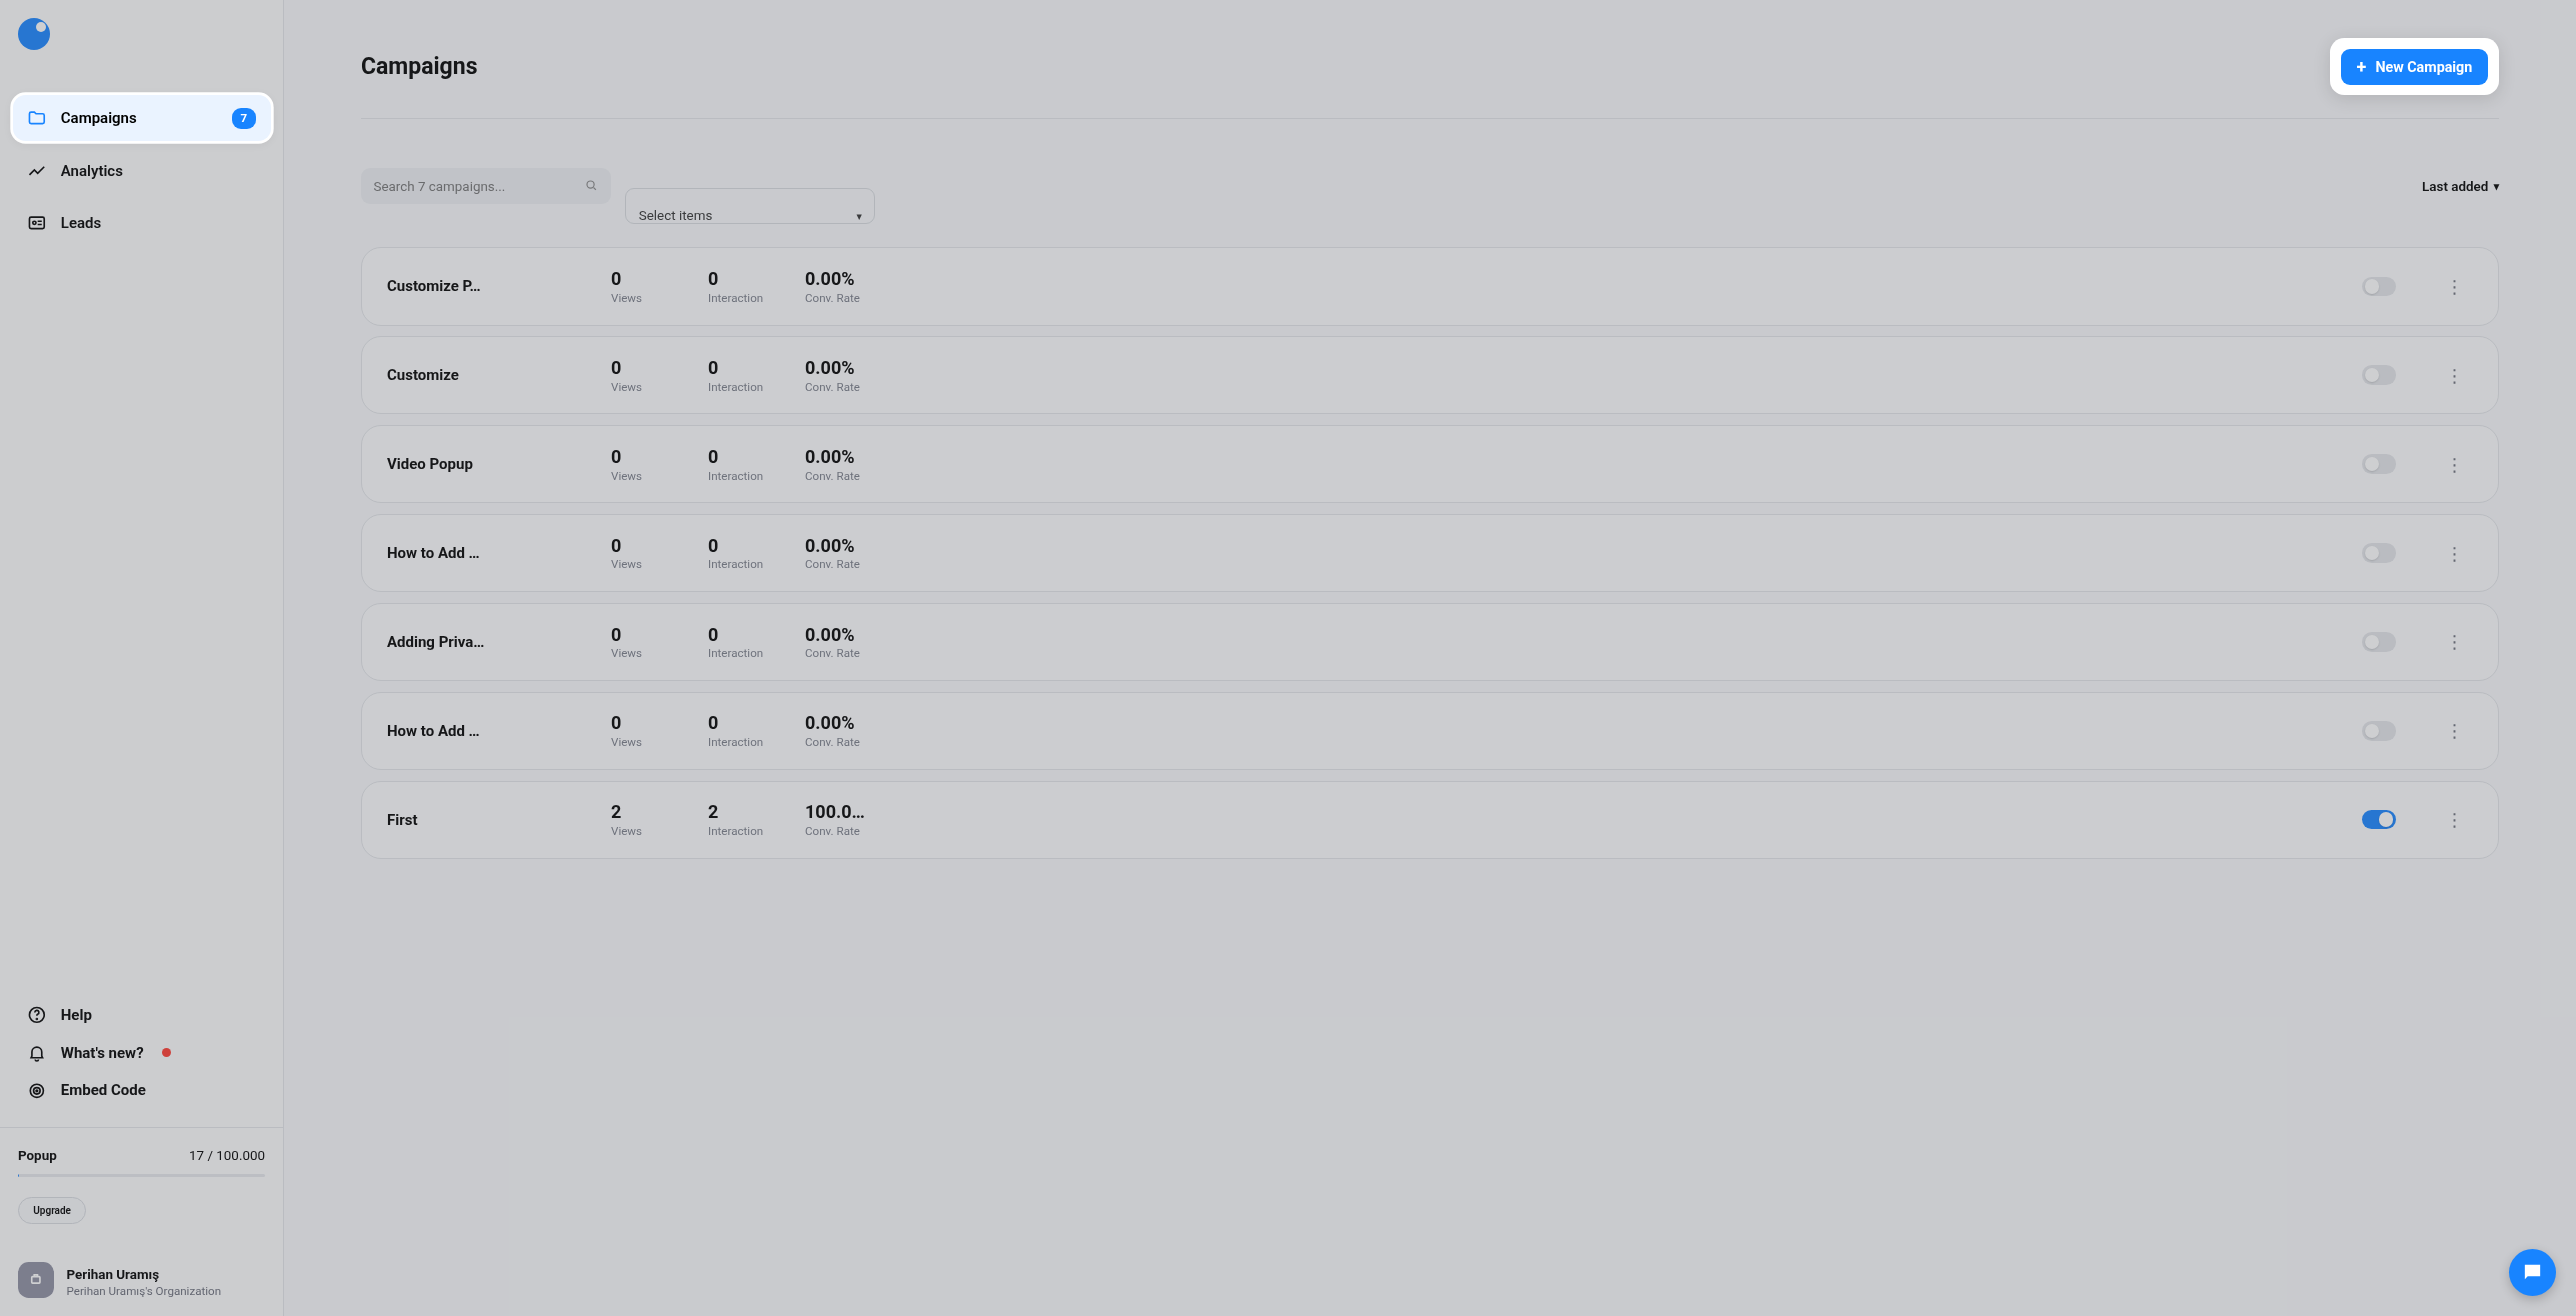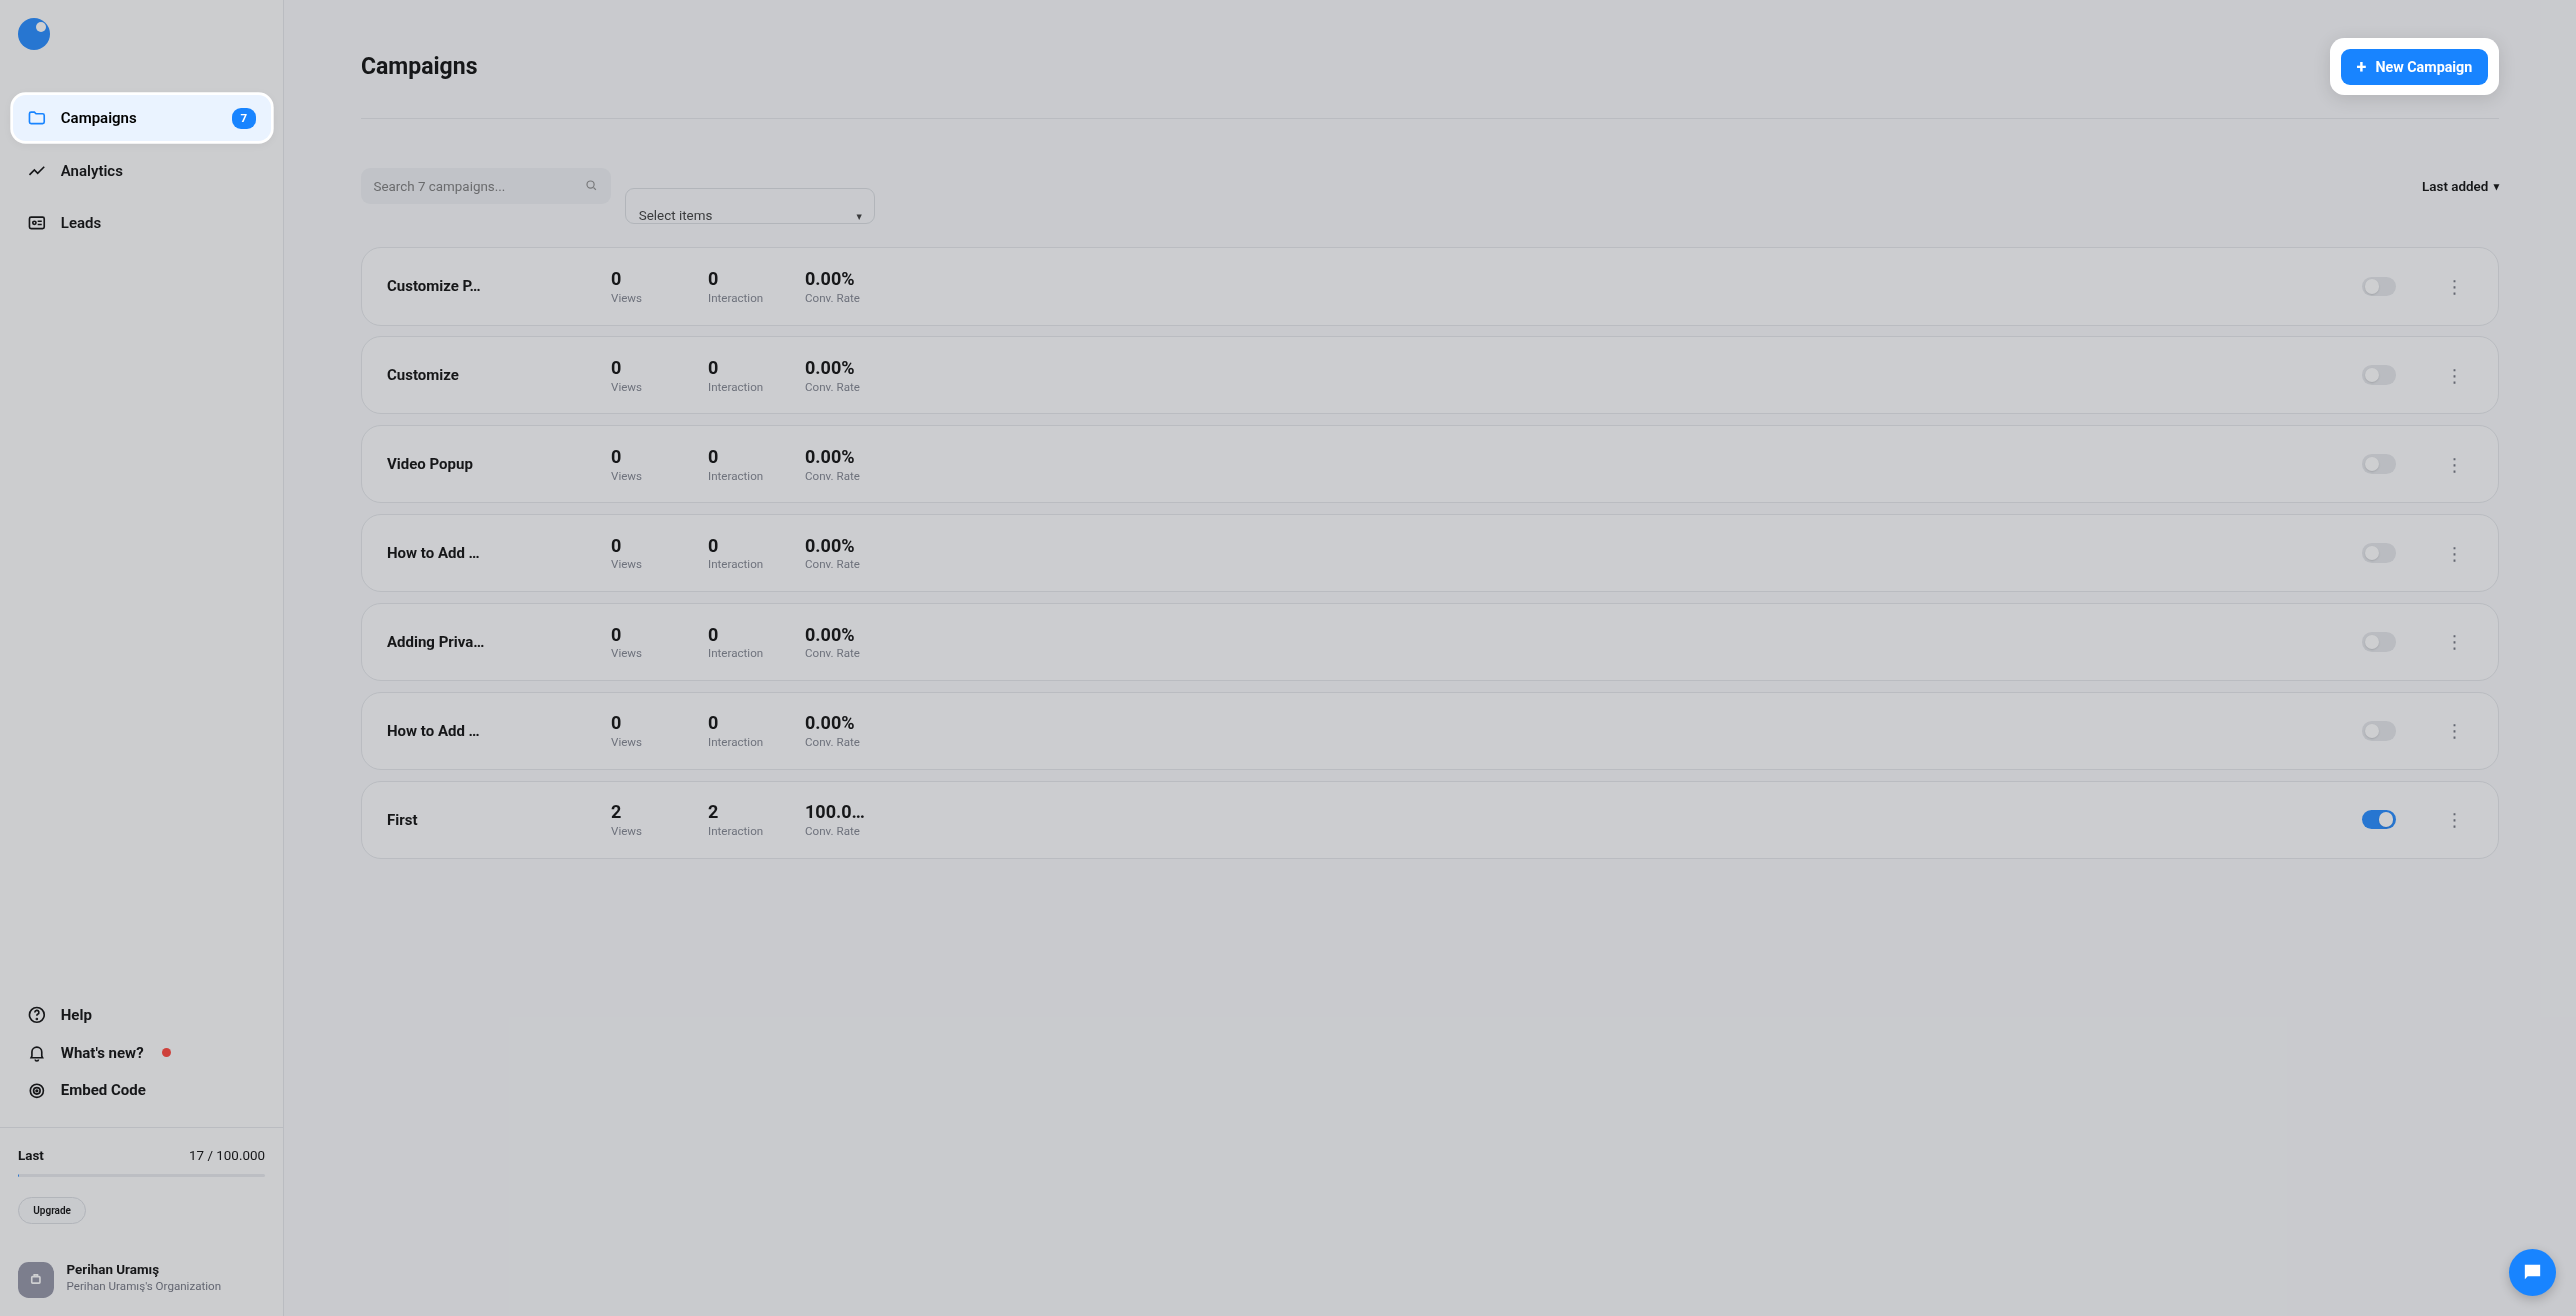--- a/index.html
+++ b/index.html
@@ -23,21 +23,21 @@
 .bottom-link { display:flex; align-items:center; gap:14.3px; padding: 9px 14.3px; font-size:15px; font-weight:700; cursor:pointer; }
 .red-dot { width:9px; height:9px; border-radius:50%; background:#ff3b30; display:inline-block; margin-left:3.6px; }
 
 .plan-box { border-top:0.9px solid #e3e5e9; padding:19.7px 18px; }
 .plan-row { display:flex; justify-content:space-between; font-size:13.4px; margin-bottom:10.7px; }
 .plan-row .plan-name { font-weight:700; }
 .progress { height:3.6px; background:#e6e8ec; border-radius:1.8px; margin-bottom:19.7px; overflow:hidden; }
 .progress-fill { height:100%; width:0.05%; background:#1884ff; }
 .upgrade-btn { border:0.9px solid #d8dbe0; background:#f7f8fa; border-radius:16px; padding:7.2px 14.3px; font-size:10px; font-weight:600; cursor:pointer; }
 
-.user-box { padding:18px; display:flex; gap:12.5px; align-items:flex-start; }
+.user-box { padding:18px; display:flex; gap:12.5px; align-items:flex-end; }
 .avatar { width:36px; height:36px; border-radius:10.7px; background:#8e8fa1; display:flex; align-items:center; justify-content:center; color:#fff; }
 .user-name { font-size:13.4px; font-weight:700; }
 .user-org { font-size:11.6px; color:#6b6e7a; margin-top:1.8px; }
 
 
 .main { flex:1; padding: 38px 77px 0; overflow:auto; }
 .page-header { display:flex; justify-content:space-between; align-items:center; padding-bottom:23px; border-bottom:0.9px solid #e3e5e9; margin-bottom:29px; }
 .page-title { font-size:23px; font-weight:700; }
 .new-btn-wrap { padding:10.7px; background:#fff; border-radius:14.3px; box-shadow: 0 3.6px 18px rgba(0,0,0,0.12); }
 .new-btn { background:#1884ff; color:#fff; border:none; border-radius:9px; padding:9px 16px; font-size:14.3px; font-weight:700; display:flex; align-items:center; gap:9px; cursor:pointer; }
@@ -143,21 +143,21 @@
               <circle cx="12" cy="12" r="4"></circle>
               <circle cx="12" cy="12" r="1" fill="currentColor"></circle>
             </svg>
         </span>
         <span>Embed Code</span>
       </div>
     </div>
 
     <div class="plan-box">
       <div class="plan-row">
-        <span class="plan-name">Last</span>
+        <span class="plan-name">Popup</span>
         <span>17 / 100.000</span>
       </div>
       <div class="progress">
           <div class="progress-fill"></div>
         </div>
       <button class="upgrade-btn">Upgrade</button>
     </div>
 
     <div class="user-box">
       <div class="avatar">

